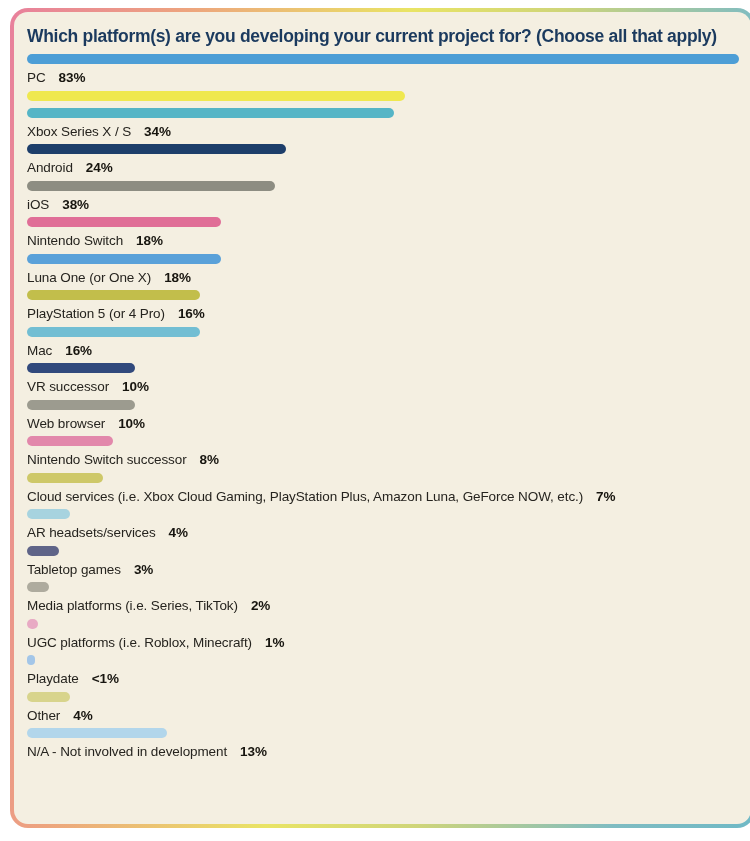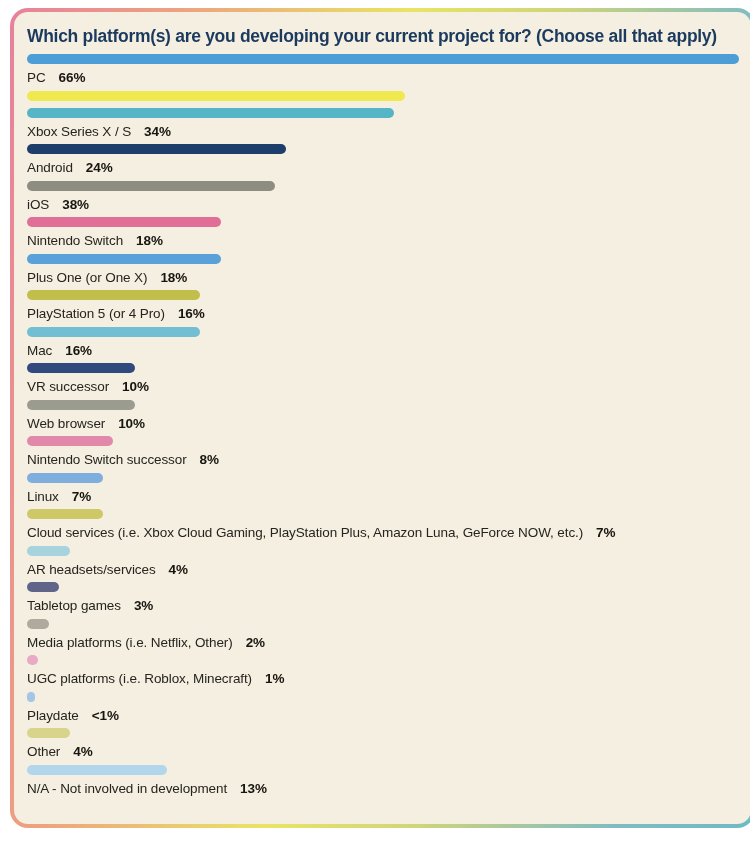--- a/index.html
+++ b/index.html
@@ -57,21 +57,21 @@
 </style>
 </head>
 <body>
 
 <div class="card">
   <h1 class="chart-title">Which platform(s) are you developing your current project for? (Choose all that apply)</h1>
   <div class="rows">
       <div class="row">
     <div class="bar" style="width: 100%; background: rgb(77, 158, 214);"></div>
     <div class="row-label">
-      <span>PC</span><span class="row-value">66%</span>
+      <span>PC</span><span class="row-value">83%</span>
     </div>
   </div>
       <div class="row">
     <div class="bar" style="width: 53.03%; background: rgb(239, 232, 79);"></div>
   </div>
       <div class="row">
     <div class="bar" style="width: 51.52%; background: rgb(85, 181, 198);"></div>
     <div class="row-label">
       <span>Xbox Series X / S</span><span class="row-value">34%</span>
     </div>
@@ -90,21 +90,21 @@
   </div>
       <div class="row">
     <div class="bar" style="width: 27.27%; background: rgb(224, 110, 151);"></div>
     <div class="row-label">
       <span>Nintendo Switch</span><span class="row-value">18%</span>
     </div>
   </div>
       <div class="row">
     <div class="bar" style="width: 27.27%; background: rgb(90, 161, 217);"></div>
     <div class="row-label">
-      <span>Plus One (or One X)</span><span class="row-value">18%</span>
+      <span>Luna One (or One X)</span><span class="row-value">18%</span>
     </div>
   </div>
       <div class="row">
     <div class="bar" style="width: 24.24%; background: rgb(194, 190, 75);"></div>
     <div class="row-label">
       <span>PlayStation 5 (or 4 Pro)</span><span class="row-value">16%</span>
     </div>
   </div>
       <div class="row">
     <div class="bar" style="width: 24.24%; background: rgb(114, 190, 211);"></div>
@@ -124,47 +124,41 @@
       <span>Web browser</span><span class="row-value">10%</span>
     </div>
   </div>
       <div class="row">
     <div class="bar" style="width: 12.12%; background: rgb(226, 136, 171);"></div>
     <div class="row-label">
       <span>Nintendo Switch successor</span><span class="row-value">8%</span>
     </div>
   </div>
       <div class="row">
-    <div class="bar" style="width: 10.61%; background: rgb(125, 174, 222);"></div>
-    <div class="row-label">
-      <span>Linux</span><span class="row-value">7%</span>
-    </div>
-  </div>
-      <div class="row">
     <div class="bar" style="width: 10.61%; background: rgb(206, 200, 104);"></div>
     <div class="row-label">
       <span>Cloud services (i.e. Xbox Cloud Gaming, PlayStation Plus, Amazon Luna, GeForce NOW, etc.)</span><span class="row-value">7%</span>
     </div>
   </div>
       <div class="row">
     <div class="bar" style="width: 6.06%; background: rgb(167, 211, 223);"></div>
     <div class="row-label">
       <span>AR headsets/services</span><span class="row-value">4%</span>
     </div>
   </div>
       <div class="row">
     <div class="bar" style="width: 4.55%; background: rgb(95, 100, 136);"></div>
     <div class="row-label">
       <span>Tabletop games</span><span class="row-value">3%</span>
     </div>
   </div>
       <div class="row">
     <div class="bar" style="width: 3.03%; background: rgb(174, 171, 158);"></div>
     <div class="row-label">
-      <span>Media platforms (i.e. Netflix, Other)</span><span class="row-value">2%</span>
+      <span>Media platforms (i.e. Series, TikTok)</span><span class="row-value">2%</span>
     </div>
   </div>
       <div class="row">
     <div class="bar" style="width: 1.52%; background: rgb(232, 170, 196);"></div>
     <div class="row-label">
       <span>UGC platforms (i.e. Roblox, Minecraft)</span><span class="row-value">1%</span>
     </div>
   </div>
       <div class="row">
     <div class="bar" style="width: 0.91%; background: rgb(163, 198, 232);"></div>

